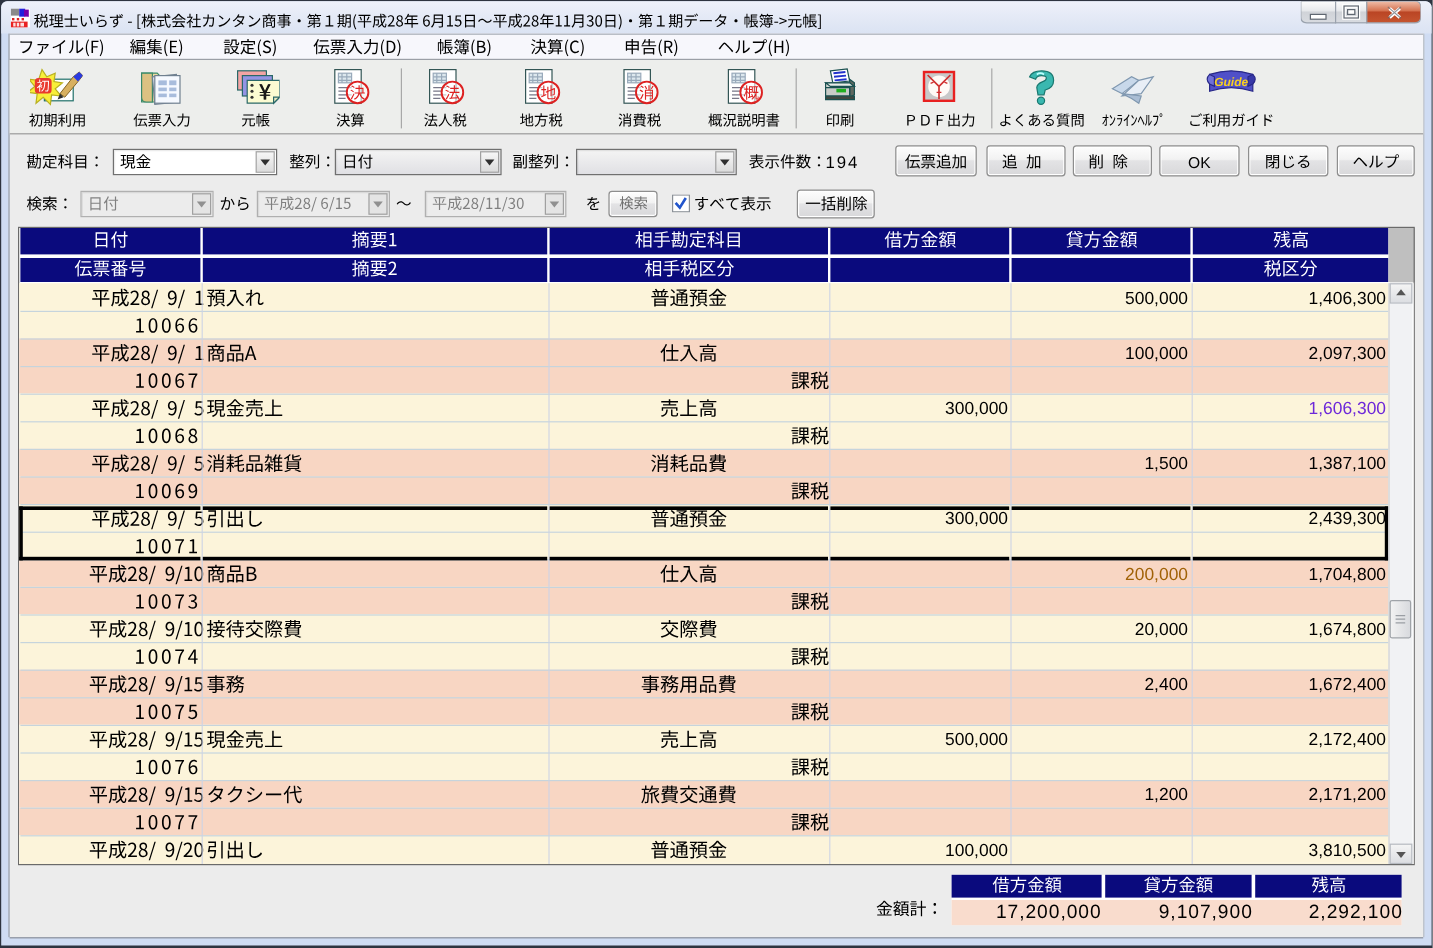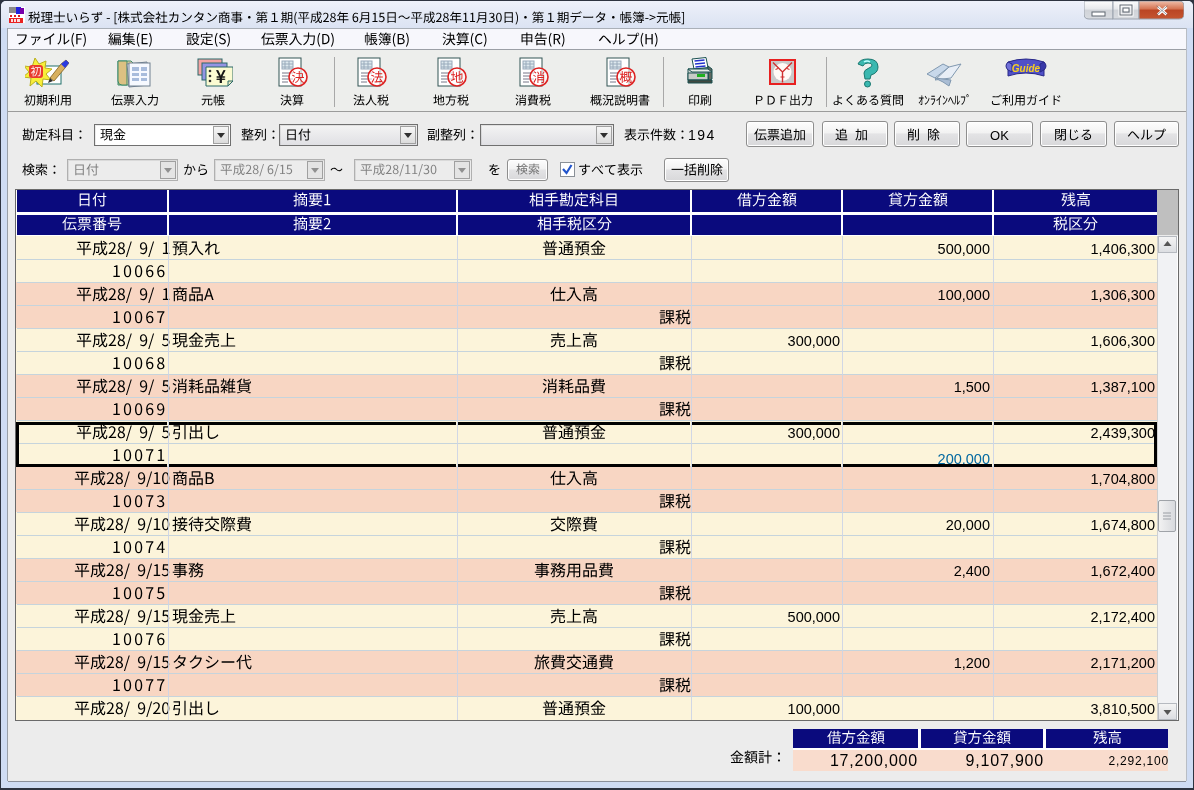--- a/index.html
+++ b/index.html
@@ -1125,21 +1125,21 @@
     <div style="position:absolute;left:550.0px;top:285.7px;color:#000;line-height:0">
       <svg width="48" height="19" viewBox="0 0 48 19" style="overflow:visible">
         <g fill="currentColor" transform="translate(0,14.08) scale(0.016000,-0.016000)">
           <use href="#g4ED5" x="0"></use>
           <use href="#g5165" x="1000"></use>
           <use href="#g9AD8" x="2000"></use>
         </g>
       </svg>
     </div>
     <div style="position:absolute;left:990px;top:295px;font-size:14.5px;color:#000;transform:translateX(-100%);transform-origin:left;white-space:pre;line-height:14.5px;margin-top:-7.25px">100,000</div>
-    <div style="position:absolute;left:1155px;top:295px;font-size:14.5px;color:#000;transform:translateX(-100%);transform-origin:left;white-space:pre;line-height:14.5px;margin-top:-7.25px">1,306,300</div>
+    <div style="position:absolute;left:1155px;top:295px;font-size:14.5px;color:#000;transform:translateX(-100%);transform-origin:left;white-space:pre;line-height:14.5px;margin-top:-7.25px">2,097,300</div>
     <div style="position:absolute;left:16px;top:305px;width:1141px;height:23px;background:#f8d6c3"></div>
     <div style="position:absolute;left:111.6px;top:308.7px;color:#000;line-height:0">
       <svg width="55" height="19" viewBox="0 0 55 19" style="overflow:visible">
         <g fill="currentColor" transform="translate(0,14.08) scale(0.016000,-0.016000)">
           <use href="#g0031" x="0"></use>
           <use href="#g0030" x="692"></use>
           <use href="#g0030" x="1385"></use>
           <use href="#g0036" x="2078"></use>
           <use href="#g0037" x="2770"></use>
         </g>
@@ -1181,21 +1181,21 @@
     <div style="position:absolute;left:550.0px;top:331.7px;color:#000;line-height:0">
       <svg width="48" height="19" viewBox="0 0 48 19" style="overflow:visible">
         <g fill="currentColor" transform="translate(0,14.08) scale(0.016000,-0.016000)">
           <use href="#g58F2" x="0"></use>
           <use href="#g4E0A" x="1000"></use>
           <use href="#g9AD8" x="2000"></use>
         </g>
       </svg>
     </div>
     <div style="position:absolute;left:840px;top:341px;font-size:14.5px;color:#000;transform:translateX(-100%);transform-origin:left;white-space:pre;line-height:14.5px;margin-top:-7.25px">300,000</div>
-    <div style="position:absolute;left:1155px;top:341px;font-size:14.5px;color:#000000;transform:translateX(-100%);transform-origin:left;white-space:pre;line-height:14.5px;margin-top:-7.25px">1,606,300</div>
+    <div style="position:absolute;left:1155px;top:341px;font-size:14.5px;color:#6d28d9;transform:translateX(-100%);transform-origin:left;white-space:pre;line-height:14.5px;margin-top:-7.25px">1,606,300</div>
     <div style="position:absolute;left:16px;top:351px;width:1141px;height:23px;background:#fcf4da"></div>
     <div style="position:absolute;left:111.6px;top:354.7px;color:#000;line-height:0">
       <svg width="55" height="19" viewBox="0 0 55 19" style="overflow:visible">
         <g fill="currentColor" transform="translate(0,14.08) scale(0.016000,-0.016000)">
           <use href="#g0031" x="0"></use>
           <use href="#g0030" x="692"></use>
           <use href="#g0030" x="1385"></use>
           <use href="#g0036" x="2078"></use>
           <use href="#g0038" x="2770"></use>
         </g>
@@ -1342,21 +1342,21 @@
     </div>
     <div style="position:absolute;left:550.0px;top:469.7px;color:#000;line-height:0">
       <svg width="48" height="19" viewBox="0 0 48 19" style="overflow:visible">
         <g fill="currentColor" transform="translate(0,14.08) scale(0.016000,-0.016000)">
           <use href="#g4ED5" x="0"></use>
           <use href="#g5165" x="1000"></use>
           <use href="#g9AD8" x="2000"></use>
         </g>
       </svg>
     </div>
-    <div style="position:absolute;left:990px;top:459px;font-size:14.5px;color:#0369a1;transform:translateX(-100%);transform-origin:left;white-space:pre;line-height:14.5px;margin-top:-7.25px">200,000</div>
+    <div style="position:absolute;left:990px;top:479px;font-size:14.5px;color:#a16207;transform:translateX(-100%);transform-origin:left;white-space:pre;line-height:14.5px;margin-top:-7.25px">200,000</div>
     <div style="position:absolute;left:1155px;top:479px;font-size:14.5px;color:#000;transform:translateX(-100%);transform-origin:left;white-space:pre;line-height:14.5px;margin-top:-7.25px">1,704,800</div>
     <div style="position:absolute;left:16px;top:489px;width:1141px;height:23px;background:#f8d6c3"></div>
     <div style="position:absolute;left:111.6px;top:492.7px;color:#000;line-height:0">
       <svg width="55" height="19" viewBox="0 0 55 19" style="overflow:visible">
         <g fill="currentColor" transform="translate(0,14.08) scale(0.016000,-0.016000)">
           <use href="#g0031" x="0"></use>
           <use href="#g0030" x="692"></use>
           <use href="#g0030" x="1385"></use>
           <use href="#g0037" x="2078"></use>
           <use href="#g0033" x="2770"></use>
@@ -1733,14 +1733,14 @@
     <div style="position:absolute;left:1044px;top:760.5px;font-size:16px;color:#000;letter-spacing:0.8px;transform:translateX(-100%);transform-origin:left;white-space:pre;line-height:16px;margin-top:-8.0px">9,107,900</div>
     <div style="position:absolute;left:1046px;top:729px;width:122px;height:19px;background:#0a0a7d"></div>
     <div style="position:absolute;left:1092.5px;top:730.1px;color:#fff;line-height:0">
       <svg width="29" height="17" viewBox="0 0 29 17" style="overflow:visible">
         <g fill="currentColor" transform="translate(0,12.76) scale(0.014500,-0.014500)">
           <use href="#g6B8B" x="0"></use>
           <use href="#g9AD8" x="1000"></use>
         </g>
       </svg>
     </div>
-    <div style="position:absolute;left:1169px;top:760.5px;font-size:12px;color:#000;letter-spacing:0.8px;transform:translateX(-100%);transform-origin:left;white-space:pre;line-height:16px;margin-top:-8.0px">2,292,100</div>
+    <div style="position:absolute;left:1169px;top:760.5px;font-size:16px;color:#000;letter-spacing:0.8px;transform:translateX(-100%);transform-origin:left;white-space:pre;line-height:16px;margin-top:-8.0px">2,292,100</div>
     <div style="position:absolute;left:8px;top:781px;width:1178px;height:1px;background:#8b909a"></div>
   </div>
 </body></html>

